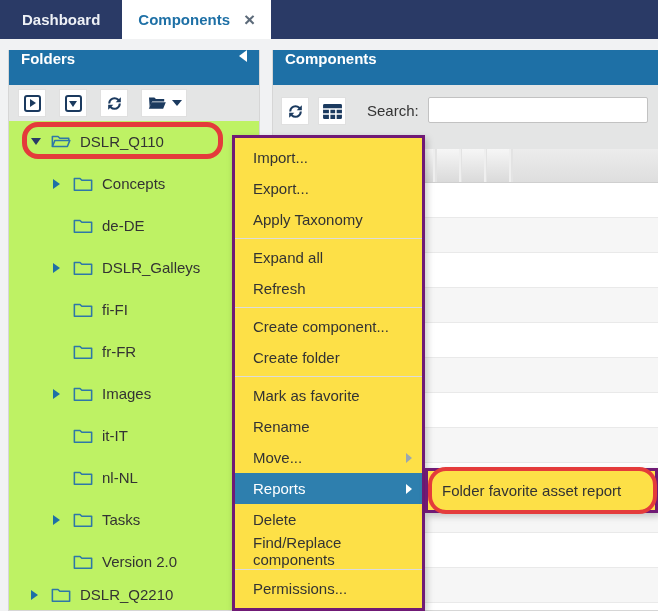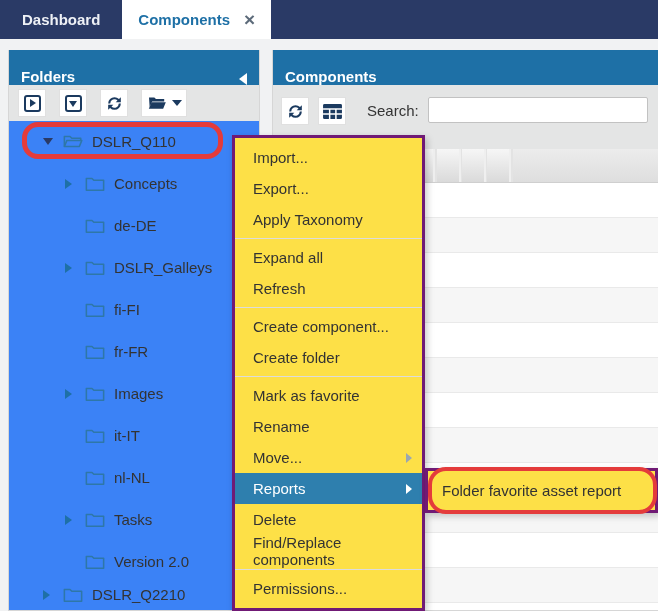--- a/index.html
+++ b/index.html
@@ -20,21 +20,21 @@
   .tab-close { margin-left: 14px; color: #5d6b7a; font-size: 19px; font-weight: bold;
                line-height: 1; cursor: pointer; }
 
   
   .panel { position: absolute; top: 50px; bottom: 0; background: #fff;
            border: 1px solid #d6d6d6; border-top: none; display: flex; flex-direction: column; }
   #folders-panel { left: 8px; width: 252px; }
   #components-panel { left: 272px; width: 386px; border-right: none; }
 
   .panel-header { height: 35px; background: var(--panel_header); color: #fff;
-                  display: flex; align-items: flex-end; padding: 0 12px;
+                  display: flex; align-items: flex-start; padding: 0 12px;
                   font-size: 15px; font-weight: bold; flex: 0 0 auto; }
   .panel-header .spacer { flex: 1; }
   .tri-left { width: 0; height: 0; border-top: 6px solid transparent;
               border-bottom: 6px solid transparent; border-right: 8px solid #ffffff; }
 
   .toolbar { background: #e4e5e5; display: flex; align-items: flex-start; flex: 0 0 auto; }
   #folders-toolbar { height: 36px; padding: 4px 0 0 9px; gap: 13px; }
   #components-toolbar { height: 64px; padding: 12px 10px 0 8px; gap: 9px; }
   .tb-btn { width: 28px; height: 28px; background: #fff; border: 1px solid #e0e0e0;
             display: flex; align-items: center; justify-content: center; cursor: pointer;
@@ -46,21 +46,21 @@
               border-bottom: 4px solid transparent; border-left: 6px solid var(--icon_navy); margin-left: 1px; }
   .tri-d-sm { width: 0; height: 0; border-left: 4px solid transparent;
               border-right: 4px solid transparent; border-top: 6px solid var(--icon_navy); margin-top: 1px; }
   .caret-down-sm { width: 0; height: 0; border-left: 5px solid transparent;
                    border-right: 5px solid transparent; border-top: 6px solid var(--icon_navy); }
   .search-label { font-size: 15px; color: #333; line-height: 27px; margin-left: 12px; }
   .search-input { flex: 1; height: 26px; border: 1px solid #c2c2c2; border-radius: 2px;
                   background: #fff; font-size: 14px; padding: 0 6px; outline: none; }
 
   
-  #tree { flex: 1; background: #3b82f6; padding-top: 4px; overflow: hidden; position: relative; padding-left: 12px; }
+  #tree { flex: 1; background: #bef264; padding-top: 4px; overflow: hidden; position: relative; }
   .tree-item { height: 33px; display: flex; align-items: center; font-size: 15px;
                color: #333; cursor: pointer; white-space: nowrap; }
   .tree-item.lvl0 { padding-left: 22px; }
   .tree-item.lvl1 { padding-left: 44px; margin-top: 9px; }
   .tw { width: 20px; display: flex; align-items: center; justify-content: flex-start; flex: 0 0 auto; }
   .tri-r { width: 0; height: 0; border-top: 5px solid transparent;
            border-bottom: 5px solid transparent; border-left: 7px solid var(--panel_header); }
   .tri-d { width: 0; height: 0; border-left: 5px solid transparent;
            border-right: 5px solid transparent; border-top: 7px solid var(--topbar); }
   .f-ic { color: var(--folder_blue); display: flex; align-items: center; margin-right: 9px; flex: 0 0 auto; }

